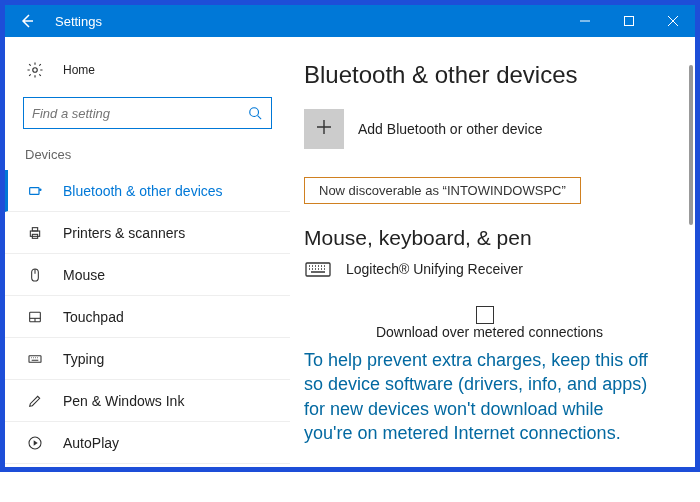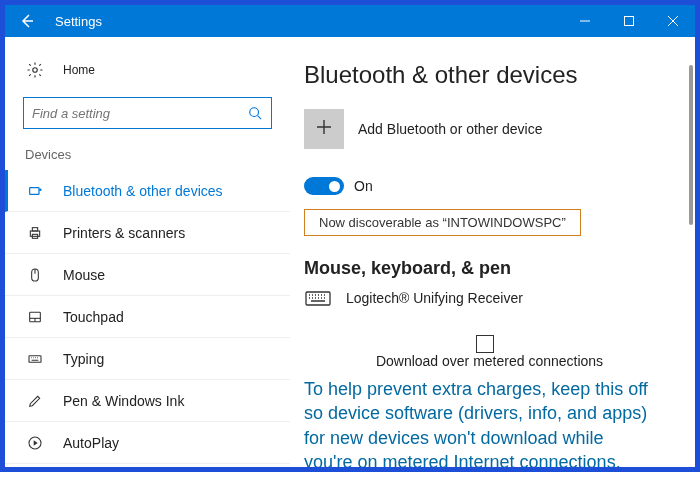--- a/index.html
+++ b/index.html
@@ -30,21 +30,21 @@
 .add-row { display: flex; align-items: center; margin-bottom: 28px; cursor: pointer; }
 .add-box { width: 40px; height: 40px; background: #ccc; display: flex; align-items: center; justify-content: center; margin-right: 14px; }
 .add-plus svg { stroke: #333; }
 .add-label { font-size: 14px; color: #222; }
 .sub-heading { font-size: 14px; color: #222; margin-bottom: 10px; }
 .toggle-row { display: flex; align-items: center; margin-bottom: 14px; }
 .toggle { width: 40px; height: 18px; background: #0078d7; border-radius: 9px; position: relative; margin-right: 10px; cursor: pointer; }
 .toggle .knob { width: 11px; height: 11px; background: #fff; border-radius: 50%; position: absolute; top: 3.5px; right: 4px; }
 .toggle-label { font-size: 14px; color: #222; }
 .discoverable { border: 1px solid #d08020; padding: 5px 14px; font-size: 13px; color: #333; margin-bottom: 22px; display: inline-block; }
-.device-section-title { font-size: 18px; font-weight: 700; color: #222; margin-bottom: 10px; }
+.device-section-title { font-size: 21px; font-weight: 400; color: #222; margin-bottom: 10px; }
 .device-row { display: flex; align-items: center; margin-bottom: 28px; cursor: pointer; }
 .device-row .icon { width: 28px; margin-right: 14px; display: flex; justify-content: center; }
 .device-row .label { font-size: 14px; color: #222; }
 .checkbox-row { display: flex; align-items: center; margin-bottom: 8px; cursor: pointer; flex-direction: column; }
 .checkbox { width: 18px; height: 18px; border: 1.5px solid #333; margin-right: 10px; }
 .help-text { font-size: 18px; color: #0369a1; line-height: 1.35; max-width: 350px; }
 .scrollbar { position: absolute; right: 2px; top: 28px; width: 4px; height: 160px; background: #999; border-radius: 2px; }
 </style>
 </head>
 <body>
@@ -171,26 +171,20 @@
 
       <div class="add-row">
         <div class="add-box">
           <span class="add-plus"><svg width="18" height="18" viewBox="0 0 18 18" fill="none" stroke-width="1.4">
                 <path d="M9 2v14M2 9h14"></path>
               </svg></span>
         </div>
         <span class="add-label">Add Bluetooth or other device</span>
       </div>
 
-      <div class="toggle-row">
-        <div class="toggle">
-            <div class="knob"></div>
-          </div>
-        <span class="toggle-label">On</span>
-      </div>
 
       <div class="discoverable">Now discoverable as “INTOWINDOWSPC”</div>
 
       <div class="device-section-title">Mouse, keyboard, &amp; pen</div>
       <div class="device-row">
         <span class="icon">
           <svg width="26" height="18" viewBox="0 0 26 18" fill="none" stroke="#333" stroke-width="1.3">
               <rect x="1" y="3" width="24" height="13" rx="1"></rect>
               <path d="M4 6h1M7 6h1M10 6h1M13 6h1M16 6h1M19 6h1M22 6h0M4 9h1M7 9h1M10 9h1M13 9h1M16 9h1M19 9h1M6 12h14"></path>
             </svg>

